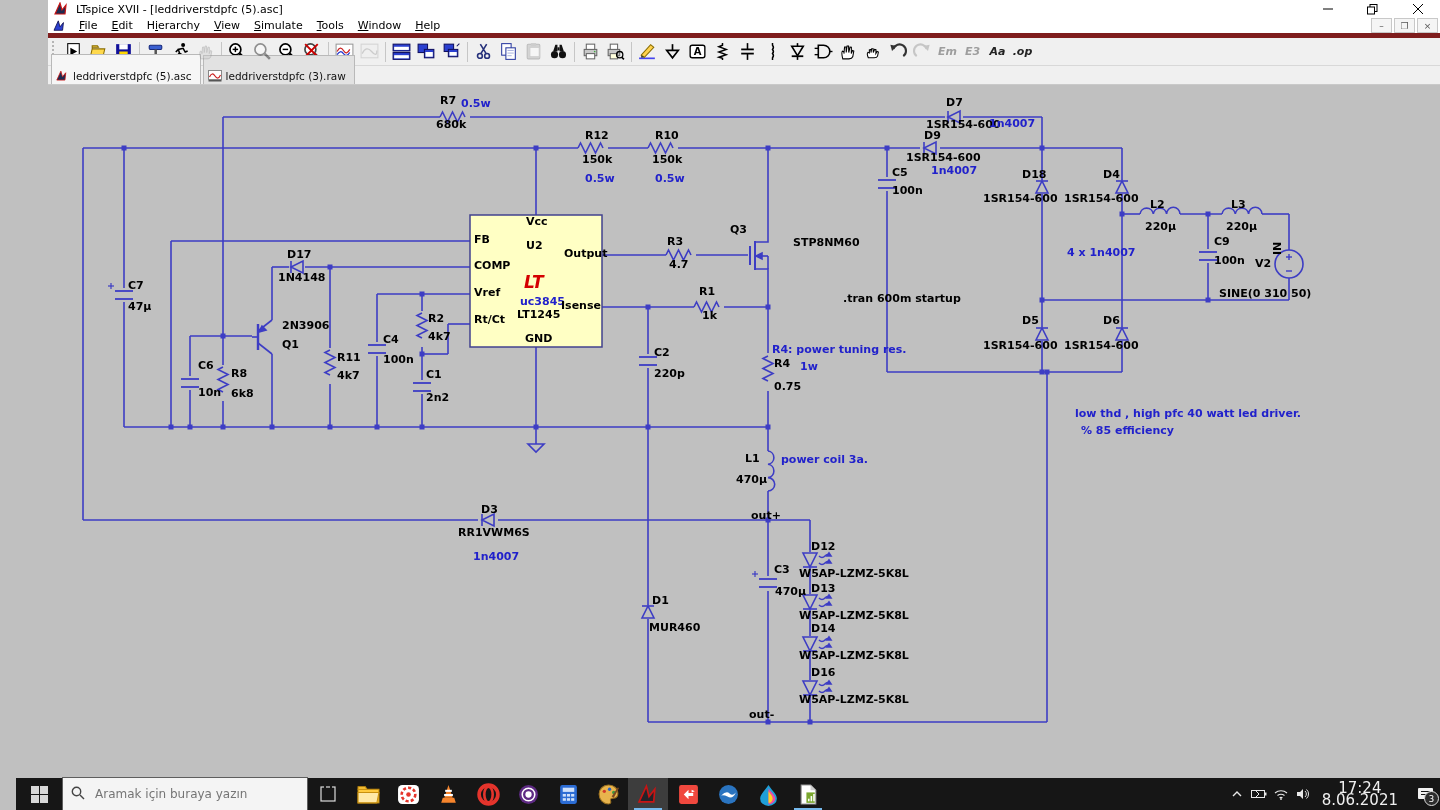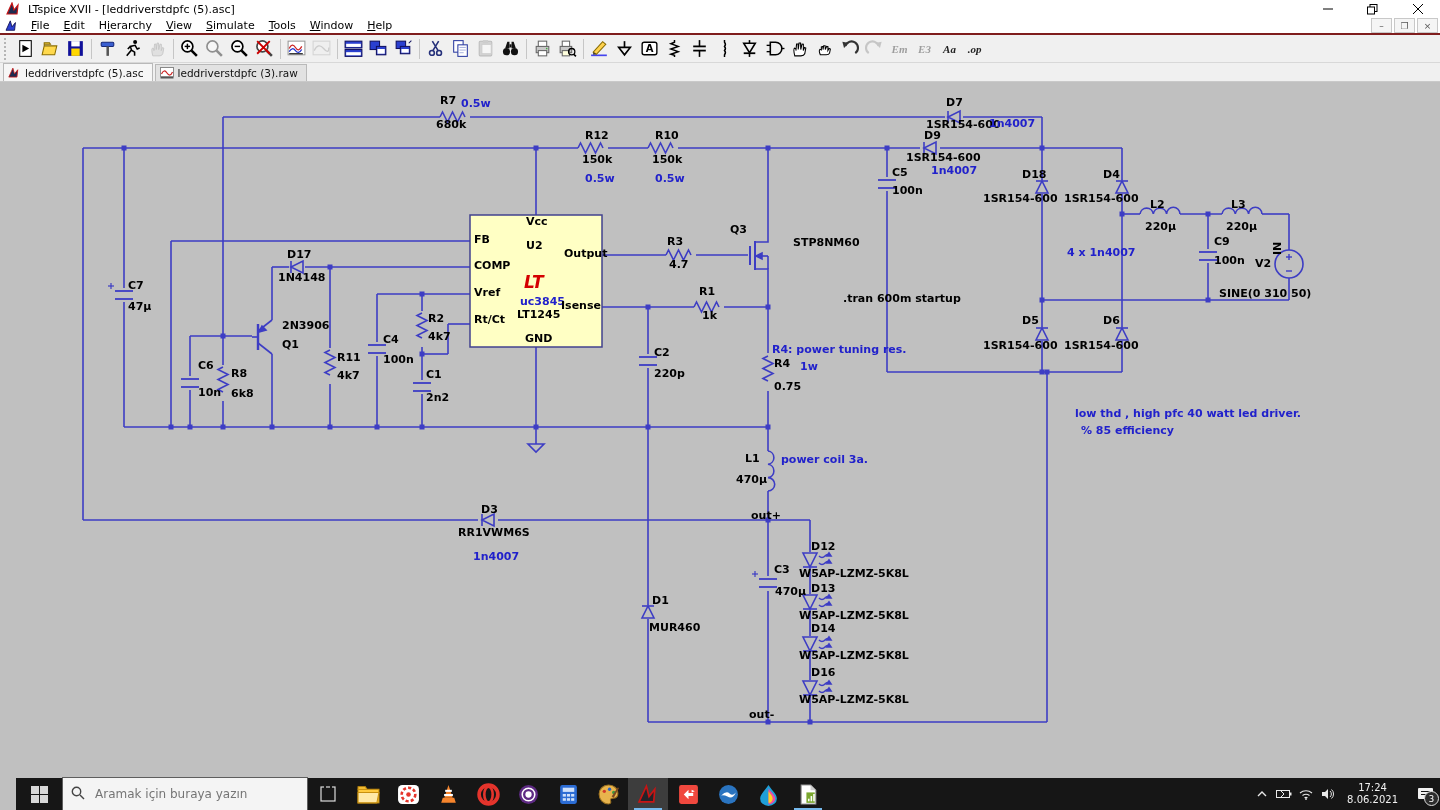--- a/index.html
+++ b/index.html
@@ -1,58 +1,58 @@
 <!DOCTYPE html>
 <html><head>
 <meta charset="utf-8">
 <style>
   html,body{margin:0;padding:0;width:1440px;height:810px;overflow:hidden;
     background:#c0c0c0;font-family:"DejaVu Sans","Liberation Sans",sans-serif;}
   #page{position:relative;width:1440px;height:810px;}
   #schem{position:absolute;left:0;top:0;z-index:0;font-family:"DejaVu Sans",sans-serif;}
-  .chrome{position:relative;z-index:1;}
+  .chrome{position:relative;z-index:1;margin-left:48px;}
   
   .titlebar{height:18px;background:#ffffff;display:flex;align-items:center;font-size:11px;color:#000;}
   .titlebar .appicon{width:16px;height:14px;margin:0 6px 0 6px;}
   .titlebar .title{flex:0 0 auto;}
   .titlebar .spacer{flex:1;}
   .wctl{width:45px;height:18px;display:flex;align-items:center;justify-content:center;color:#000;}
   
-  .menubar{height:15px;background:#ffffff;display:flex;align-items:center;font-size:11px;color:#000;border-bottom:2px solid #7f1d1d;}
+  .menubar{height:15px;background:#ffffff;display:flex;align-items:center;font-size:11px;color:#000;border-bottom:5px solid #7f1d1d;}
   .menubar .appicon{width:14px;height:12px;margin:0 5px 0 5px;}
   .menuitem{padding:0 7px;height:15px;line-height:15px;}
   .menubar .spacer{flex:1;}
   .mdictl{width:19px;height:13px;margin-right:2px;background:#f5f5f5;border:1px solid #c8c8c8;
     display:flex;align-items:center;justify-content:center;color:#555;font-size:9px;}
   
   .toolbar{height:27px;background:#f0f0f0;display:flex;align-items:center;border-bottom:1px solid #d8d8d8;padding-left:2px;}
   .tb-grip{width:5px;height:22px;border-left:2px dotted #b5b5b5;margin:0 2px;}
   .tb{width:23px;height:23px;display:flex;align-items:center;justify-content:center;border:1px solid transparent;}
   .tb.dis{opacity:.4;filter:grayscale(1);}
   .tb-sep{width:1px;height:20px;background:#c6c6c6;margin:0 3px;}
-  .tb-glyph{font-size:11px;font-weight:bold;color:#222;font-style:italic;font-family:Liberation Serif, serif;}
+  .tb-glyph{font-size:11px;font-weight:bold;color:#222;font-style:italic;}
   
   .tabbar{height:18px;background:#f0f0f0;display:flex;align-items:flex-end;padding-left:3px;border-bottom:1px solid #c9c9c9;}
   .tab{height:16px;display:flex;align-items:center;font-size:10.5px;color:#111;
-    border:1px solid #b9b9b9;border-bottom:none;padding:0 8px 0 4px;margin-right:2px;background:#e2e2e2;}
+    border:1px solid #b9b9b9;border-bottom:none;padding:12px 8px 0 4px;margin-right:2px;background:#e2e2e2;}
   .tab.active{background:#f6f6f6;height:17px;}
   .tab svg{margin-right:4px;}
   
   .taskbar{position:absolute;left:16px;bottom:0;width:1428px;height:32px;background:#161616;z-index:2;
     display:flex;align-items:center;}
   .tb-start{width:46px;height:32px;display:flex;align-items:center;justify-content:center;}
   .searchbox{width:244px;height:32px;background:#f4f4f4;border:1px solid #5e5e5e;display:flex;align-items:center;}
   .searchbox input{border:none;outline:none;background:transparent;font-size:12px;color:#333;width:200px;
     font-family:"DejaVu Sans",sans-serif;}
   .tb-btn{width:40px;height:32px;display:flex;align-items:center;justify-content:center;position:relative;}
   .tb-btn.active{background:#3d3d3d;}
   .tb-btn.active::after,.tb-btn.running::after{content:"";position:absolute;left:6px;right:6px;bottom:0;height:2px;background:#76b9ed;}
   .tray{margin-left:auto;display:flex;align-items:center;height:32px;}
   .trayicon{width:22px;height:32px;display:flex;align-items:center;justify-content:center;color:#e8e8e8;}
-  .clock{color:#f0f0f0;font-size:10px;text-align:center;line-height:12px;padding:0 8px;}
+  .clock{color:#f0f0f0;font-size:15px;text-align:center;line-height:12px;padding:0 8px;}
   .notif{width:38px;height:32px;display:flex;align-items:center;justify-content:center;position:relative;}
   .notif .badge{position:absolute;right:5px;bottom:4px;width:13px;height:13px;border-radius:50%;
     background:#2d2d2d;border:1px solid #ddd;color:#fff;font-size:8.5px;display:flex;align-items:center;justify-content:center;}
 </style>
 </head>
 <body>
 
 <div id="page">
 
   <svg id="schem" width="1440" height="810" viewBox="0 0 1440 810">

